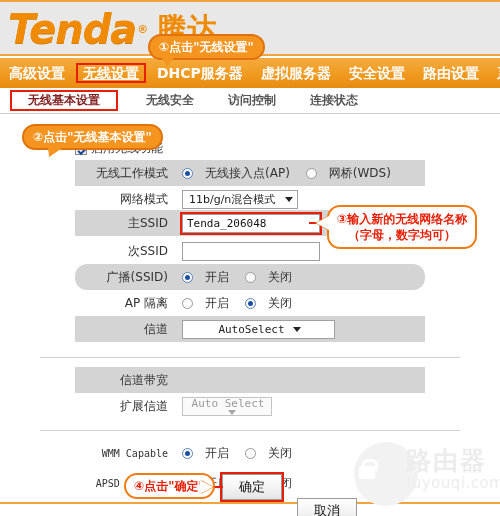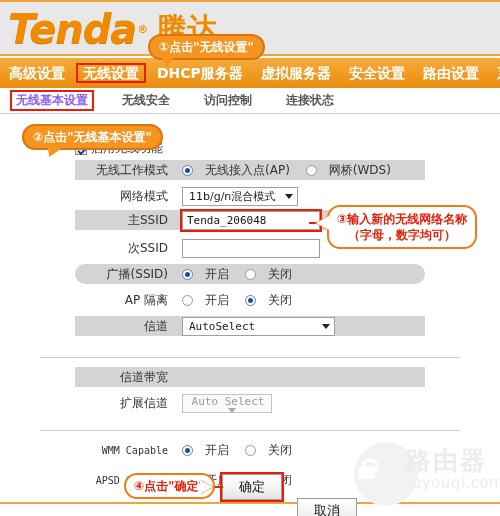--- a/index.html
+++ b/index.html
@@ -55,39 +55,40 @@
     padding:2px 7px;
     margin:0 2px;
     line-height:1.2;
     cursor:pointer;
     flex:0 0 auto;
   }
   .navitem.sel {
     border:2px solid #e81e06;
     padding:0px 5px;
     background:transparent;
+    text-decoration:underline;
   }
 
   
   #subnav {
     position:absolute; left:0; top:88px; width:500px; height:26px;
     background:#ffffff;
     display:flex; align-items:center;
     border-bottom:1px solid #cfcfcf;
   }
   .subitem {
     font-size:12px; font-weight:bold; color:#5a5a5a;
     padding:2px 6px; margin-left:8px; cursor:pointer;
     flex:0 0 auto;
   }
   .subitem:first-child { margin-left:10px; }
   .subitem.sel {
-    color:#8b5cf6;
+    color:#7f1d1d;
     border:2px solid #e81e06;
-    padding:0 4px;
+    padding:0 16px;
   }
   .subitem.plain { margin-left:22px; color:#555; font-weight:bold;}
 
   
   #navtri {
     position:absolute; left:126px; top:88px;
     width:0;height:0;
     border-left:7px solid transparent;
     border-right:7px solid transparent;
     border-top:7px solid #b8b8b8;
@@ -99,21 +100,21 @@
     background:#ffffff;
   }
 
   #enable-row {
     position:absolute; left:75px; top:26px;
     display:flex; align-items:center; gap:4px;
   }
   #enable-row .lbl { font-size:12px; color:#333; }
 
   .frow {
-    position:absolute; left:75px; width:350px; height:20px;
+    position:absolute; left:75px; width:350px; height:26px;
     display:flex; align-items:center;
   }
   .frow.shade { background:#d4d4d4; }
   .flabel {
     width:107px; text-align:right; padding-right:14px;
     font-size:12px; color:#333;
     font-family:"DejaVu Sans","Liberation Sans",sans-serif;
   }
   .flabel.mono {
     font-family:"DejaVu Sans Mono","Liberation Mono",monospace;
@@ -158,20 +159,21 @@
     cursor:pointer;
   }
   .sel-box .caret {
     width:0;height:0;margin-left:8px;
     border-left:4px solid transparent;border-right:4px solid transparent;
     border-top:5px solid #222;
   }
   .sel-box.mono {
     font-family:"DejaVu Sans Mono","Liberation Mono",monospace;
     font-size:11px;
+    justify-content:center;
   }
   .sel-box.dis { color:#9b9b9b; border-color:#c3c3c3; background:#fafafa; }
   .sel-box.dis .caret { border-top-color:#a8a8a8; }
 
   .txt-in {
     height:19px; width:138px; border:1px solid #9e9e9e; background:#ffffff;
     font-family:"DejaVu Sans Mono","Liberation Mono",monospace;
     font-size:11px; color:#111;
     padding:0 4px;
     display:flex; align-items:center;

